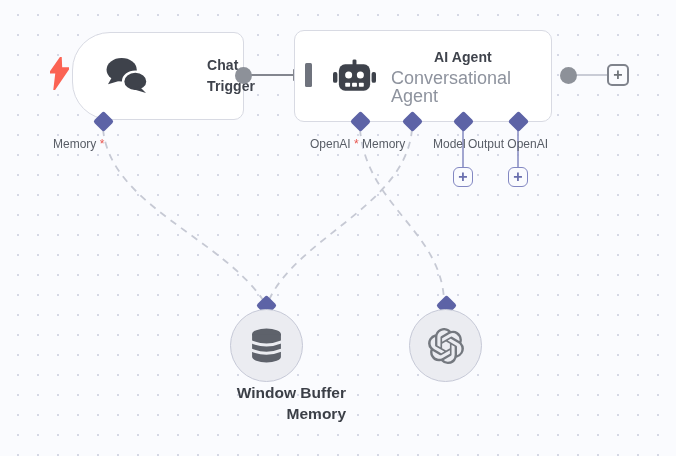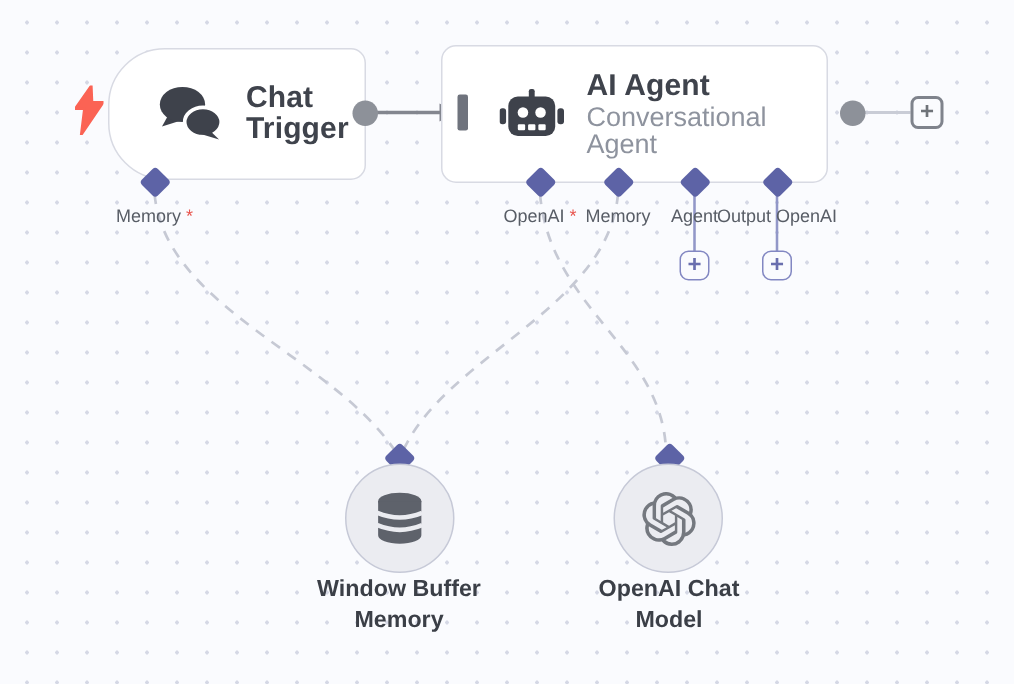--- a/index.html
+++ b/index.html
@@ -11,43 +11,43 @@
     background-image:radial-gradient(circle,#d5d8e5 1.1px,transparent 1.3px);
     background-size:20px 20px;background-position:8px 5px;
   }
   .wires{position:absolute;left:0;top:0;width:676px;height:456px;}
   .node{
     position:absolute;background:#ffffff;border:1.6px solid #d8dae3;
     display:flex;align-items:center;
   }
   .node-trigger{left:72px;top:32px;width:172px;height:88px;border-radius:38px 10px 10px 38px;padding-left:32px;}
   .node-agent{left:294px;top:30px;width:258px;height:92px;border-radius:10px;padding-left:38px;}
-  .node-title{font-size:20px;font-weight:700;color:#3f434c;line-height:21px;letter-spacing:.1px;}
+  .node-title{font-size:14px;font-weight:700;color:#3f434c;line-height:21px;letter-spacing:.1px;margin-left:43px;}
   .node-sub{font-size:18px;color:#8e939e;line-height:18px;margin-top:1px;}
   .trigger-text{margin-left:14px;width:74px;}
   .agent-text{margin-left:15px;}
   .bolt{position:absolute;left:50px;top:57px;}
   .out-dot{position:absolute;width:17px;height:17px;border-radius:50%;background:#8d9199;}
   .in-bar{position:absolute;left:305px;top:63px;width:7px;height:24px;background:#6f737d;border-radius:1.5px;}
   .diamond{position:absolute;width:15px;height:15px;background:#5d63a6;border-radius:2.5px;transform:rotate(45deg);}
-  .port-label{position:absolute;font-size:12px;color:#585d66;text-align:center;white-space:nowrap;}
+  .port-label{position:absolute;font-size:12px;color:#585d66;text-align:left;white-space:nowrap;}
   .req{color:#e8554e;}
   .plus-btn{
     position:absolute;display:flex;align-items:center;justify-content:center;
     font-size:16px;line-height:1;border-radius:5px;cursor:pointer;background:transparent;
   }
   .plus-endpoint{left:607px;top:64px;width:22px;height:22px;border:2px solid #7f838c;color:#6f7379;font-weight:600;background:#fafbfe;}
   .plus-purple{width:20px;height:20px;border:1.8px solid #8287c2;color:#6a6fae;font-weight:600;border-radius:6px;background:#fafbfe;}
   .circle-node{
     position:absolute;width:73px;height:73px;border-radius:50%;
     background:#ebecf1;border:1.6px solid #c6c9d7;
     display:flex;align-items:center;justify-content:center;
   }
   .circle-label{
-    position:absolute;text-align:center;font-size:15.5px;font-weight:700;
+    position:absolute;text-align:right;font-size:15.5px;font-weight:700;
     color:#3b3f47;line-height:21px;
   }
 </style>
 </head>
 <body>
 
 <div class="canvas">
 
   <svg class="wires">
 
@@ -112,36 +112,35 @@
   <div class="diamond" style="left:352.5px;top:113.5px;"></div>
   <div class="diamond" style="left:404.5px;top:113.5px;"></div>
   <div class="diamond" style="left:455.5px;top:113.5px;"></div>
   <div class="diamond" style="left:510.5px;top:113.5px;"></div>
   <div class="diamond" style="left:258.5px;top:297.5px;"></div>
   <div class="diamond" style="left:438.5px;top:297.5px;"></div>
 
   <div class="port-label" style="left:53px;top:137px;width:100px;"><span>Memory</span><span class="req"> *</span></div>
   <div class="port-label" style="left:310px;top:137px;width:100px;"><span>OpenAI</span><span class="req"> *</span></div>
   <div class="port-label" style="left:362px;top:137px;width:100px;"><span>Memory</span></div>
-  <div class="port-label" style="left:433px;top:137px;width:60px;"><span>Agent</span></div>
+  <div class="port-label" style="left:433px;top:137px;width:60px;"><span>Model</span></div>
   <div class="port-label" style="left:468px;top:137px;width:100px;"><span>Output OpenAI</span></div>
 
   <div class="plus-btn plus-purple" style="left:453px;top:167px;">+</div>
   <div class="plus-btn plus-purple" style="left:508px;top:167px;">+</div>
 
   <div class="circle-node" style="left:230px;top:309px;">
     <svg width="31" height="35" viewBox="0 0 30 34">
       <ellipse cx="15" cy="6" rx="14" ry="5.5" fill="#5e626b"></ellipse>
       <path d="M1 6 L1 28 A14 5.5 0 0 0 29 28 L29 6 Z" fill="#5e626b"></path>
       <path d="M0.5 13.5 q14.5 6 29 0" fill="none" stroke="#ebecf1" stroke-width="3"></path>
       <path d="M0.5 21.5 q14.5 6 29 0" fill="none" stroke="#ebecf1" stroke-width="3"></path>
     </svg>
   </div>
   <div class="circle-label" style="left:186px;top:382px;width:160px;">Window Buffer Memory</div>
 
   <div class="circle-node" style="left:409px;top:309px;">
     <svg width="36" height="36" viewBox="0 0 24 24">
       <path fill="#74787f" d="M22.2819 9.8211a5.9847 5.9847 0 0 0-.5157-4.9108 6.0462 6.0462 0 0 0-6.5098-2.9A6.0651 6.0651 0 0 0 4.9807 4.1818a5.9847 5.9847 0 0 0-3.9977 2.9 6.0462 6.0462 0 0 0 .7427 7.0966 5.98 5.98 0 0 0 .511 4.9107 6.051 6.051 0 0 0 6.5146 2.9001A5.9847 5.9847 0 0 0 13.2599 24a6.0557 6.0557 0 0 0 5.7718-4.2058 5.9894 5.9894 0 0 0 3.9977-2.9001 6.0557 6.0557 0 0 0-.7475-7.073zM13.2599 22.4282a4.4755 4.4755 0 0 1-2.8764-1.04l.1419-.0804 4.7783-2.7582a.7948.7948 0 0 0 .3927-.6813v-6.7369l2.02 1.1686a.071.071 0 0 1 .038.0615v5.5826a4.504 4.504 0 0 1-4.4945 4.4944zm-9.6607-4.1254a4.4708 4.4708 0 0 1-.5346-3.0137l.142.0852 4.783 2.7582a.7712.7712 0 0 0 .7806 0l5.8428-3.3685v2.3324a.0804.0804 0 0 1-.0332.0615L9.74 19.9502a4.4992 4.4992 0 0 1-6.1408-1.6464zM2.3408 7.8956a4.485 4.485 0 0 1 2.3655-1.9728V11.6a.7664.7664 0 0 0 .3879.6765l5.8144 3.3543-2.0201 1.1685a.0757.0757 0 0 1-.071 0l-4.8303-2.7865A4.504 4.504 0 0 1 2.3408 7.8956zm16.5963 3.8558L13.1038 8.364 15.1192 7.2a.0757.0757 0 0 1 .071 0l4.8303 2.7913a4.4944 4.4944 0 0 1-.6765 8.1042v-5.6772a.79.79 0 0 0-.407-.667zm2.0107-3.0231l-.142-.0852-4.7735-2.7818a.7759.7759 0 0 0-.7854 0L9.409 9.2297V6.8974a.0662.0662 0 0 1 .0284-.0615l4.8303-2.7866a4.4992 4.4992 0 0 1 6.6802 4.66zM8.3065 12.863l-2.02-1.1638a.0804.0804 0 0 1-.038-.0567V6.0742a4.4992 4.4992 0 0 1 7.3757-3.4537l-.142.0805L8.704 5.459a.7948.7948 0 0 0-.3927.6813zm1.0976-2.3654l2.602-1.4998 2.6069 1.4998v2.9994l-2.5974 1.4997-2.6067-1.4997Z"></path>
     </svg>
   </div>
-  <div class="circle-label" style="left:386px;top:382px;width:120px;">OpenAI Chat Model</div>
 
 </div>
 
 </body></html>

